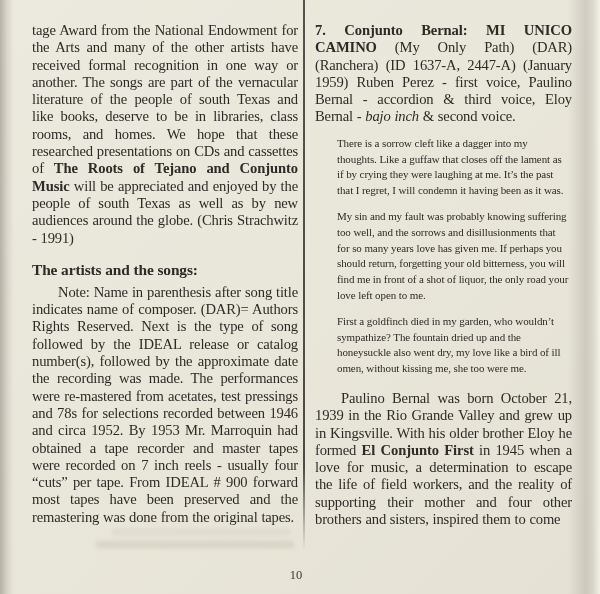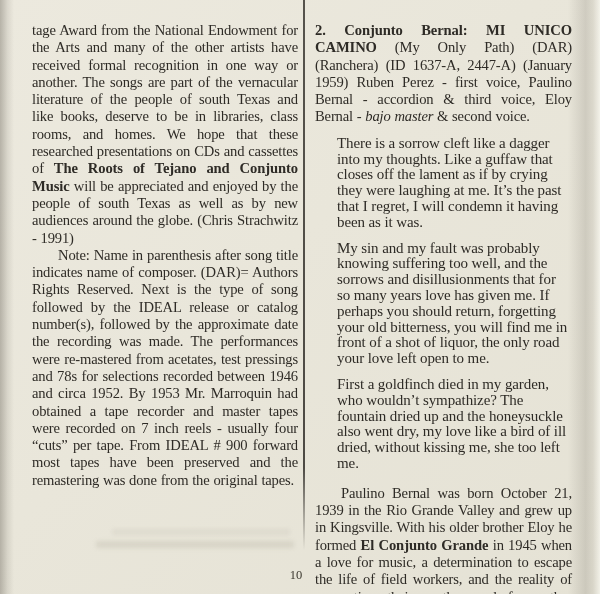--- a/index.html
+++ b/index.html
@@ -43,21 +43,21 @@
   .body b { letter-spacing: -0.1px; }
   .indent { text-indent: 26px; }
   .heading {
     font-size: 15.4px;
     font-weight: bold;
     margin: 14px 0 5px 0;
     letter-spacing: -0.1px;
   }
   .note { }
   .lyric {
-    font-size: 15px;
+    font-size: 11px;
     line-height: 15.8px;
     margin: 10px 2px 10px 22px;
     text-align: left;
     letter-spacing: -0.1px;
   }
   .bio { margin-top: 13px; }
   .page-number {
     position: absolute;
     left: 282px; top: 568px; width: 28px;
     text-align: center;
@@ -79,34 +79,35 @@
 <body>
 
 <div id="page">
 
   <div class="edge-left"></div>
   <div class="edge-right"></div>
 
   <div class="col left">
     <p class="body"><span>tage Award from the National Endowment for the Arts and many of the other artists have received formal recognition in one way or another.  The songs are part of the vernacular literature of the people of south Texas and like books, deserve to be in libraries, class rooms, and homes. We hope that these researched presentations on CDs and cassettes of </span><b>The Roots of Tejano and Conjunto Music</b><span> will be appreciated and enjoyed  by the people of south Texas as well as by new audiences around the globe. (Chris Strachwitz - 1991)</span></p>
 
+    <p class="heading">The artists and the songs:</p>
 
     <p class="body note indent">Note: Name in parenthesis after song title indicates name of composer. (DAR)= Authors Rights Reserved. Next is the type of song followed by the IDEAL release or catalog number(s), followed by the approximate date the recording was made. The performances were re-mastered from acetates, test pressings and 78s for selections recorded between 1946 and circa 1952. By 1953 Mr. Marroquin had obtained a tape recorder and master tapes were recorded on 7 inch reels - usually four “cuts” per tape. From IDEAL # 900 forward most tapes have been preserved and the remastering was done  from the original tapes.</p>
   </div>
 
   <div class="divider"></div>
 
   <div class="col right">
-    <p class="body"><b>2. Conjunto Bernal: MI UNICO CAMINO</b><span> (My Only Path) (DAR) (Ranchera) (ID 1637-A, 2447-A) (January 1959) Ruben Perez - first voice, Paulino Bernal - accordion &amp; third voice, Eloy Bernal - </span><i>bajo master</i><span> &amp; second voice.</span></p>
+    <p class="body"><b>7. Conjunto Bernal: MI UNICO CAMINO</b><span> (My Only Path) (DAR) (Ranchera) (ID 1637-A, 2447-A) (January 1959) Ruben Perez - first voice, Paulino Bernal - accordion &amp; third voice, Eloy Bernal - </span><i>bajo inch</i><span> &amp; second voice.</span></p>
 
     <p class="lyric">There is a sorrow cleft like a dagger into my thoughts. Like a guffaw that closes off the lament as if by crying they were laughing at me. It’s the past that I regret, I will condemn it having been as it was.</p>
     <p class="lyric">My sin and my fault was probably knowing suffering too well, and the sorrows and disillusionments that for so many years love has given me. If perhaps you should return, forgetting your old bitterness, you will find me in front of a shot of liquor, the only road your love left open to me.</p>
-    <p class="lyric">First a goldfinch died in my garden, who wouldn’t sympathize? The fountain dried up and the honeysuckle also went dry, my love like a bird of ill dried, without kissing me, she too left me.</p>
+    <p class="lyric">First a goldfinch died in my garden, who wouldn’t sympathize? The fountain dried up and the honeysuckle also went dry, my love like a bird of ill omen, without kissing me, she too were me.</p>
 
-    <p class="body bio indent"><span>Paulino Bernal was born October 21, 1939 in the Rio Grande Valley and grew up in Kingsville. With his older brother Eloy he formed </span><b>El Conjunto Grande</b><span> in 1945 when a love for music, a determination to escape the life of field workers, and the reality of supporting their mother and four other brothers and sisters, inspired them to come</span></p>
+    <p class="body bio indent"><span>Paulino Bernal was born October 21, 1939 in the Rio Grande Valley and grew up in Kingsville. With his older brother Eloy he formed </span><b>El Conjunto First</b><span> in 1945 when a love for music, a determination to escape the life of field workers, and the reality of supporting their mother and four other brothers and sisters, inspired them to come</span></p>
   </div>
 
   <div class="ghost g1"></div>
   <div class="ghost g2"></div>
 
   <div class="page-number">10</div>
 
 </div>
 
 </body></html>

